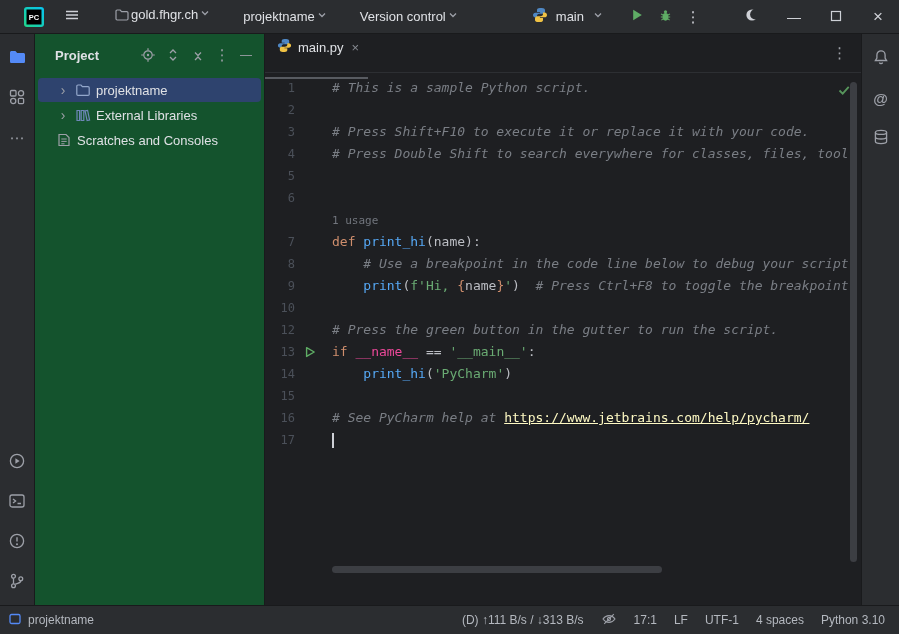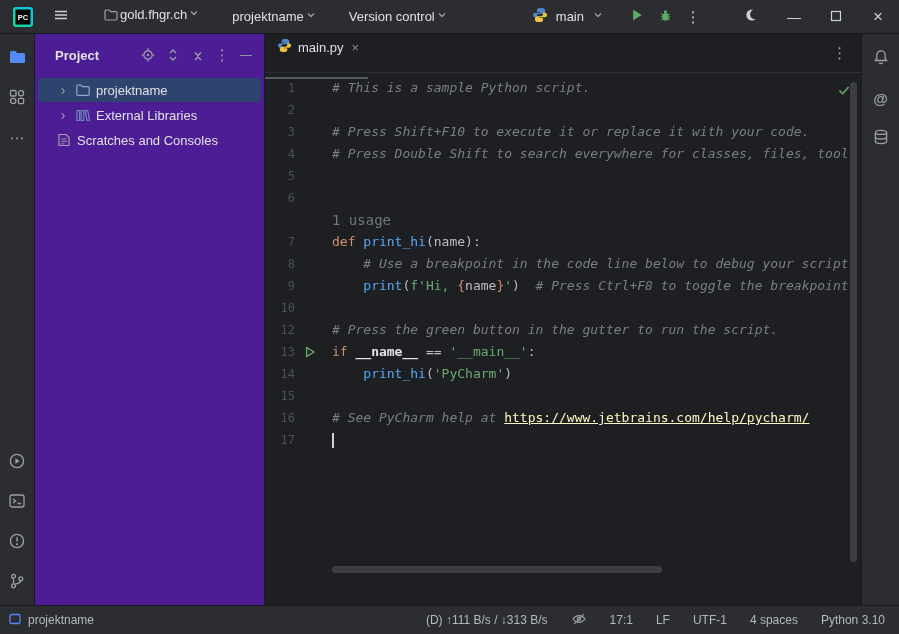--- a/index.html
+++ b/index.html
@@ -1,40 +1,40 @@
 <!DOCTYPE html>
 <html><head>
 <meta charset="utf-8">
 <style>
   html,body{margin:0;padding:0;}
   body{width:899px;height:634px;background:#1e1f22;font-family:"Liberation Sans",sans-serif;font-size:13px;color:#dfe1e5;overflow:hidden;}
   .window{width:899px;height:634px;display:flex;flex-direction:column;overflow:hidden;}
 
   
-  .titlebar{height:33px;flex:0 0 auto;background:#2b2d30;border-bottom:1px solid #191a1c;display:flex;align-items:center;padding-left:13px;}
+  .titlebar{height:33px;flex:0 0 auto;background:#2b2d30;border-bottom:1px solid #191a1c;display:flex;align-items:center;padding-left:24px;}
   .pc-logo{width:20px;height:20px;margin-right:14px;display:flex;flex:0 0 auto;}
   .icon-btn{display:flex;align-items:center;justify-content:center;width:28px;height:26px;border-radius:4px;flex:0 0 auto;}
   .tb-group{display:flex;gap:1px;margin-left:24px;padding:3px 4px;border-radius:4px;flex:0 0 auto;cursor:default;}
   .tb-group:first-of-type{margin-left:6px;}
   .tb-label{color:#dfe1e5;white-space:nowrap;}
   .tb-spacer{flex:1;}
   .run-widget{display:flex;align-items:center;gap:8px;padding:3px 5px;border-radius:4px;margin-right:14px;}
   .kebab{color:#ced0d6;font-size:15px;width:26px;text-align:center;}
   .win-btns{display:flex;margin-left:24px;}
   .win-btn{width:42px;height:33px;display:flex;align-items:center;justify-content:center;color:#ced0d6;font-size:14px;}
 
   
   .main{flex:1;display:flex;min-height:0;}
   .left-strip{width:34px;flex:0 0 auto;background:#2b2d30;border-right:1px solid #191a1c;display:flex;flex-direction:column;align-items:center;padding:12px 0 11px;gap:16px;}
   .strip-icon{width:24px;height:24px;display:flex;align-items:center;justify-content:center;border-radius:4px;color:#9da0a8;}
   .strip-spacer{flex:1;}
   .more-glyph{font-size:15px;color:#9da0a8;}
 
   
-  .project-panel{width:229px;flex:0 0 auto;background:#4c1d95;border-right:1px solid #191a1c;display:flex;flex-direction:column;}
+  .project-panel{width:229px;flex:0 0 auto;background:#14532d;border-right:1px solid #191a1c;display:flex;flex-direction:column;}
   .pp-header{height:42px;flex:0 0 auto;display:flex;align-items:center;padding:0 10px 0 20px;}
   .pp-title{font-weight:700;color:#dfe1e5;}
   .pp-icons{margin-left:auto;display:flex;align-items:center;gap:9px;}
   .pp-ic{width:16px;height:16px;display:flex;align-items:center;justify-content:center;color:#9da0a8;}
   .tree{padding:2px 3px;display:flex;flex-direction:column;gap:1px;}
   .tree-row{height:24px;display:flex;align-items:center;gap:5px;padding-left:18px;border-radius:4px;color:#dfe1e5;white-space:nowrap;}
   .tree-row.selected{background:#2e436e;}
   .chev{width:14px;text-align:center;color:#9da0a8;font-size:14px;line-height:14px;flex:0 0 auto;}
   .t-ico{width:16px;height:16px;display:flex;flex:0 0 auto;}
 
@@ -50,38 +50,38 @@
   .code-area{padding-top:4px;}
   .line{display:flex;height:22px;line-height:22px;white-space:pre;}
   .ln{width:30px;flex:0 0 auto;text-align:right;color:#4b5059;font-size:12px;}
   .gut{width:37px;flex:0 0 auto;display:flex;align-items:center;padding-left:9px;box-sizing:border-box;}
   .codetext{color:#bcbec4;}
   .tok-plain{color:#bcbec4;}
   .tok-comment{color:#7a7e85;font-style:italic;}
   .tok-kw{color:#cf8e6d;}
   .tok-fn{color:#56a8f5;}
   .tok-str{color:#6aab73;}
-  .tok-magic{color:#e5e5e5;font-weight:bold;}
+  .tok-magic{color:#ec4899;}
   .tok-brace{color:#cf8e6d;}
   .tok-link{color:#fef9c3;text-decoration:underline;}
-  .tok-inlay{color:#71757d;font-size:14px;}
+  .tok-inlay{color:#71757d;font-size:11px;}
   .caret{display:inline-block;width:2px;height:15px;background:#ced0d6;vertical-align:middle;}
   .check-widget{position:absolute;top:10px;right:10px;width:14px;height:14px;}
   .vscroll{position:absolute;top:9px;right:4px;width:7px;height:480px;background:#55585e;opacity:.55;border-radius:4px;}
   .hscroll{position:absolute;left:67px;bottom:32px;width:330px;height:7px;background:#55585e;opacity:.55;border-radius:4px;}
 
   
   .right-strip{width:37px;flex:0 0 auto;background:#2b2d30;border-left:1px solid #191a1c;display:flex;flex-direction:column;align-items:center;padding-top:12px;gap:16px;}
   .at-glyph{font-size:15px;color:#9da0a8;font-weight:700;}
 
   
   .statusbar{height:28px;flex:0 0 auto;background:#2b2d30;border-top:1px solid #191a1c;display:flex;align-items:center;padding:0 14px 0 8px;font-size:12px;color:#b4b8bf;}
   .sb-left{display:flex;align-items:center;gap:6px;}
   .sb-spacer{flex:1;}
-  .sb-right{display:flex;align-items:center;gap:23px;}
+  .sb-right{display:flex;align-items:center;gap:17px;}
   .sb-item{white-space:nowrap;}
 </style>
 </head>
 <body>
 
 <div class="window">
 
   <div class="titlebar">
     <div class="pc-logo">
       <svg width="20" height="20" viewBox="0 0 20 20">

